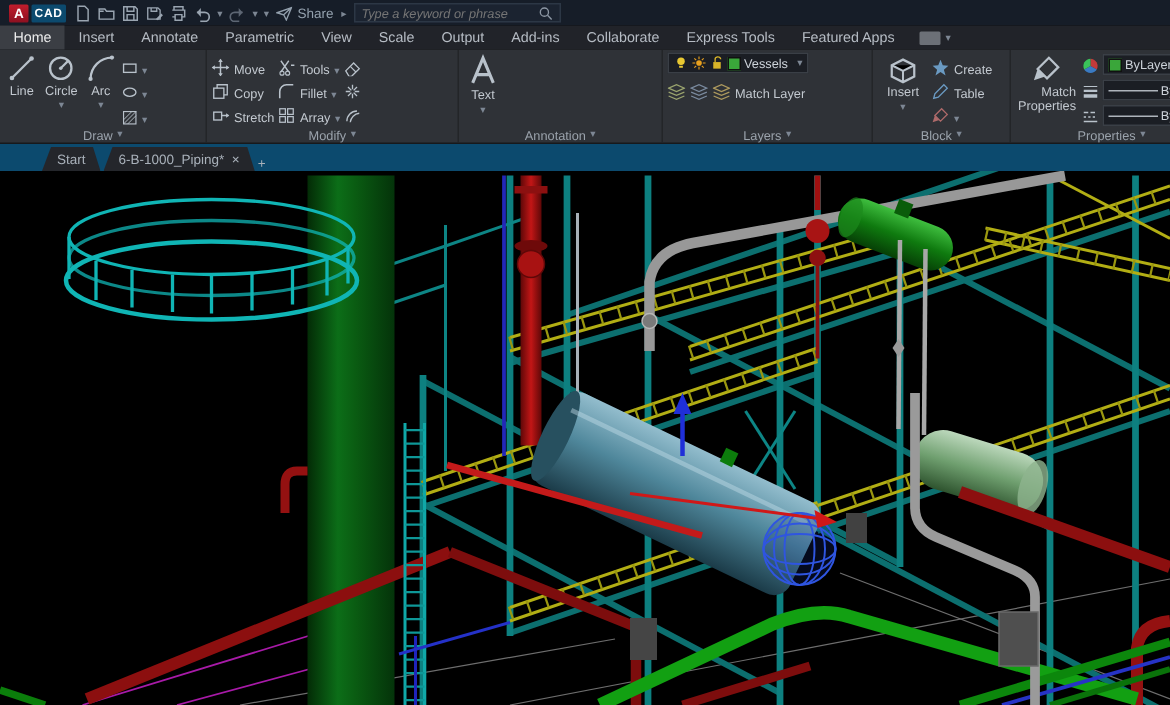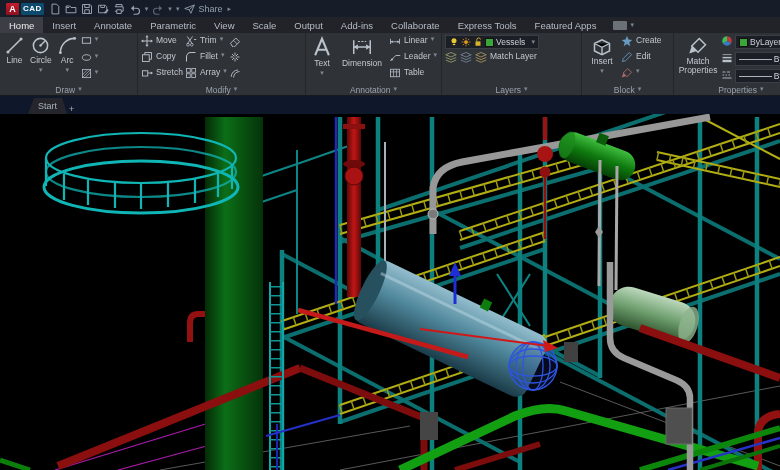--- a/index.html
+++ b/index.html
@@ -38,36 +38,36 @@
   
   .ribbon { height:63px; background:#2f3237; display:flex; flex:0 0 63px;
     border-bottom:1px solid #17191c; overflow:hidden; }
   .panel { position:relative; border-right:1px solid #232528; padding:2px 3px 11px 3px;
     display:flex; gap:2px; flex:0 0 auto; }
   .plabel { position:absolute; bottom:0; left:0; right:0; text-align:center;
     font-size:8.5px; color:#9ba3ac; display:flex; justify-content:center; gap:3px; }
   .bb { display:flex; flex-direction:column; align-items:center; justify-content:flex-start;
     font-size:8.5px; color:#c3c9d0; gap:1px; padding:1px 2px; }
   .bb .ic { width:19px; height:19px; color:#b9c2cb; }
-  .bb .lbl { text-align:center; line-height:1.05; }
-  .srow { display:flex; align-items:flex-start; gap:3px; font-size:8.5px; color:#c3c9d0;
+  .bb .lbl { text-align:right; line-height:1.05; }
+  .srow { display:flex; align-items:flex-end; gap:3px; font-size:8.5px; color:#c3c9d0;
     height:16px; }
   .srow .ic { width:12px; height:12px; color:#b9c2cb; }
   .scol { display:flex; flex-direction:column; justify-content:flex-start; gap:0px; }
   .combo { display:flex; align-items:center; gap:2px; background:#1b1e24;
     border:1px solid #3a3f46; height:14px; font-size:8.5px; color:#cdd3da; padding:0 3px; }
   .combo .ic { width:10px; height:10px; }
   .swatch { width:9px; height:9px; background:#3aa63a; border:1px solid #111; }
   .ltline { flex:1; height:0; border-top:1px solid #aeb4bb; }
   .mini { display:flex; flex-direction:column; gap:1px; justify-content:flex-start; }
   .mini .ic { width:11px; height:11px; }
   .lay-ic { width:12px; height:12px; }
 
   
-  .ftabs { height:18px; background:#0f172a; display:flex; align-items:flex-end;
+  .ftabs { height:18px; background:#0c4a6e; display:flex; align-items:flex-end;
     padding-left:28px; gap:2px; font-size:9px; color:#a9b1ba; flex:0 0 18px; }
   .ftab { height:16px; display:flex; align-items:center; gap:5px; padding:0 10px;
     background:#24262b; clip-path:polygon(6px 0, calc(100% - 5px) 0, 100% 100%, 0 100%); }
   .ftab.active { background:linear-gradient(180deg,#3d4document:#000;}
   .ftab.active { background:linear-gradient(180deg,#3e4a57,#2c343d); color:#e4ebf2; }
   .ftab .close { color:#8b95a2; font-size:9px; }
   .newtab { width:14px; height:14px; display:flex; align-items:center; justify-content:center;
     color:#9aa4ae; font-size:11px; }
 
   
@@ -300,20 +300,26 @@
       <span class="caret">▾</span>
       <span class="caret">▾</span>
     </div>
     <div class="share">
       <svg class="ic" style="width:11px;height:11px">
           <use href="#i-plane"></use>
         </svg>
       <span>Share</span>
     </div>
     <span class="caret">▸</span>
+    <div class="searchbox">
+      <input placeholder="Type a keyword or phrase" style="">
+      <svg class="ic">
+          <use href="#i-search"></use>
+        </svg>
+    </div>
   </div>
 
   <div class="rtabs">
     <div class="rtab active">Home</div>
     <div class="rtab">Insert</div>
     <div class="rtab">Annotate</div>
     <div class="rtab">Parametric</div>
     <div class="rtab">View</div>
     <div class="rtab">Scale</div>
     <div class="rtab">Output</div>
@@ -395,21 +401,21 @@
               <use href="#i-stretch"></use>
             </svg>
             <span>Stretch</span>
           </span>
       </div>
       <div class="scol">
         <span class="srow">
             <svg class="ic">
               <use href="#i-trim"></use>
             </svg>
-            <span>Trim</span>
+            <span>Tools</span>
             <span class="caret">▾</span>
           </span>
         <span class="srow">
             <svg class="ic">
               <use href="#i-fillet"></use>
             </svg>
             <span>Fillet</span>
             <span class="caret">▾</span>
           </span>
         <span class="srow">
@@ -444,48 +450,20 @@
     </div>
 
     <div class="panel" style="width:136px">
       <div class="bb">
         <svg class="ic" style="width:22px;height:22px">
             <use href="#i-text"></use>
           </svg>
         <span class="lbl">Text</span>
         <span class="caret">▾</span>
       </div>
-      <div class="bb" style="width:50px">
-        <svg class="ic" style="width:22px;height:22px">
-            <use href="#i-dim"></use>
-          </svg>
-        <span class="lbl">Dimension</span>
-      </div>
-      <div class="scol">
-        <span class="srow">
-            <svg class="ic">
-              <use href="#i-linear"></use>
-            </svg>
-            <span>Linear</span>
-            <span class="caret">▾</span>
-          </span>
-        <span class="srow">
-            <svg class="ic">
-              <use href="#i-leader"></use>
-            </svg>
-            <span>Leader</span>
-            <span class="caret">▾</span>
-          </span>
-        <span class="srow">
-            <svg class="ic">
-              <use href="#i-table"></use>
-            </svg>
-            <span>Table</span>
-          </span>
-      </div>
       <div class="plabel">
           <span>Annotation</span>
           <span class="caret">▾</span>
         </div>
     </div>
 
     <div class="panel" style="width:140px">
       <div class="scol" style="gap:2px">
         <div class="combo" style="width:94px">
           <svg class="ic" style="color:#e8c832">
@@ -532,21 +510,21 @@
         <span class="srow">
             <svg class="ic" style="color:#6a9ac2">
               <use href="#i-star"></use>
             </svg>
             <span>Create</span>
           </span>
         <span class="srow">
             <svg class="ic" style="color:#6a9ac2">
               <use href="#i-pencil"></use>
             </svg>
-            <span>Edit</span>
+            <span>Table</span>
           </span>
         <span class="srow">
             <svg class="ic" style="color:#ae6a6a">
               <use href="#i-brush"></use>
             </svg>
             <span class="caret">▾</span>
           </span>
       </div>
       <div class="plabel">
           <span>Block</span>
@@ -595,20 +573,24 @@
           <span>Properties</span>
           <span class="caret">▾</span>
         </div>
     </div>
   </div>
 
   <div class="ftabs">
     <div class="ftab">
         <span>Start</span>
       </div>
+    <div class="ftab active">
+      <span>6-B-1000_Piping*</span>
+      <span class="close">×</span>
+    </div>
     <div class="newtab">+</div>
   </div>
 
   <div class="canvas">
     <svg class="scene" viewBox="0 0 780 356">
       <defs>
         <linearGradient id="gCol" x1="0" y1="0" x2="1" y2="0">
           <stop offset="0" stop-color="#032b06"></stop>
             <stop offset=".35" stop-color="#0c6e18"></stop>
           <stop offset=".55" stop-color="#0a5c12"></stop>

